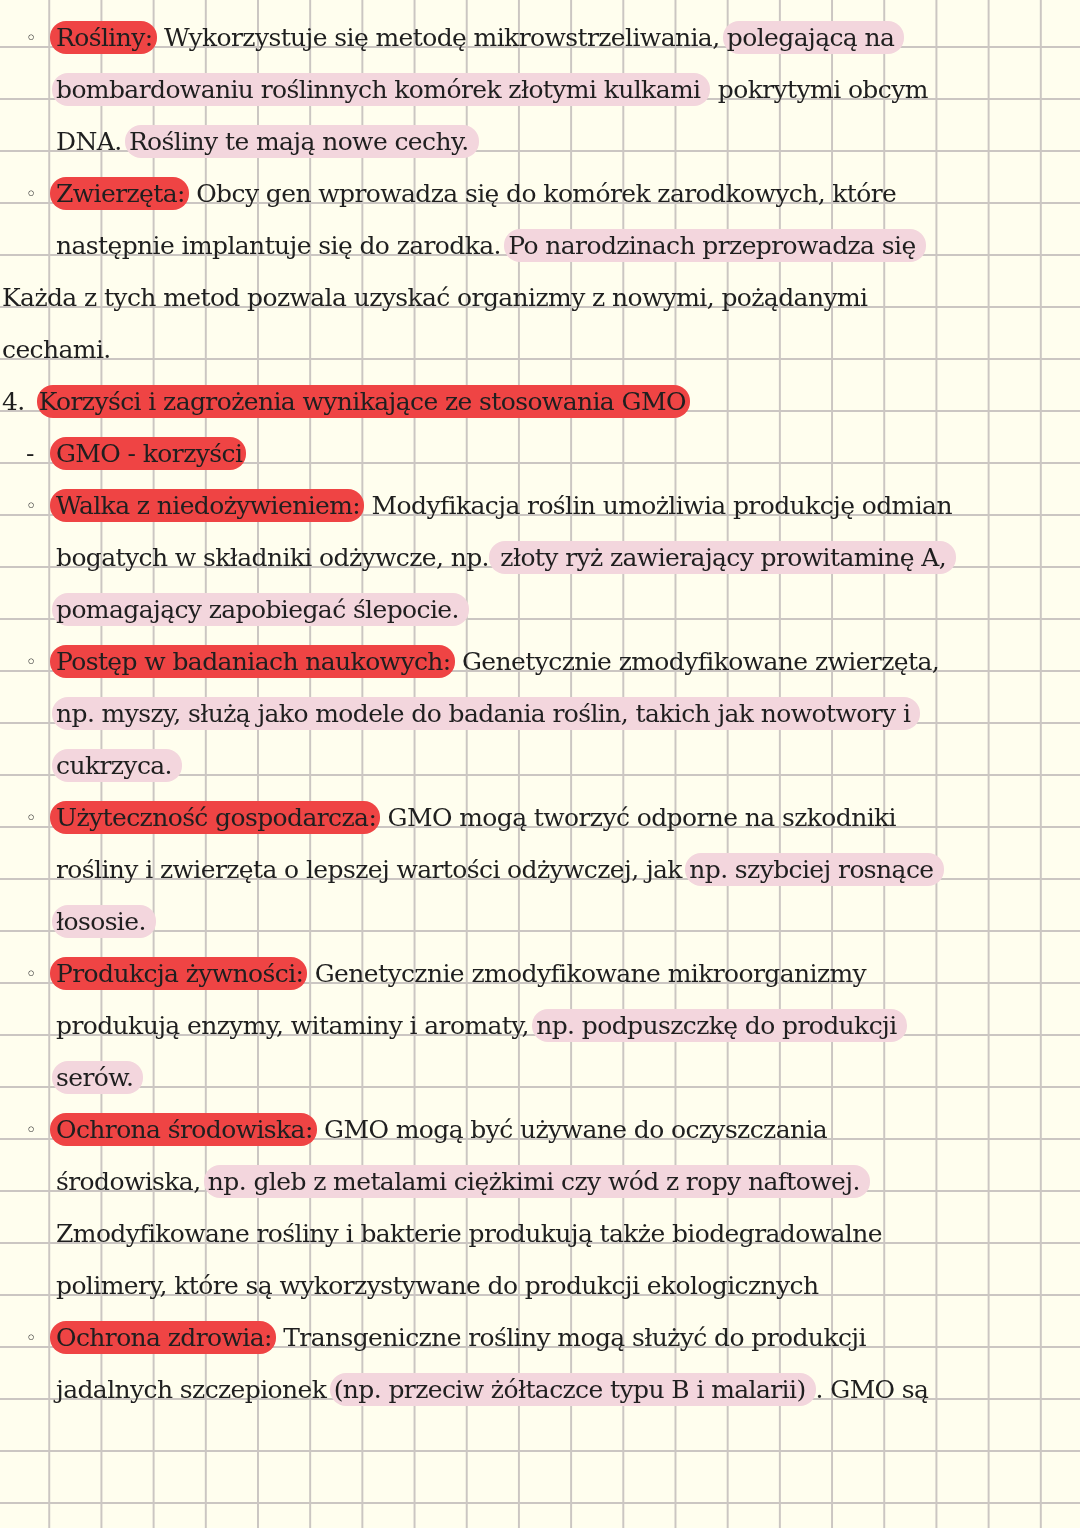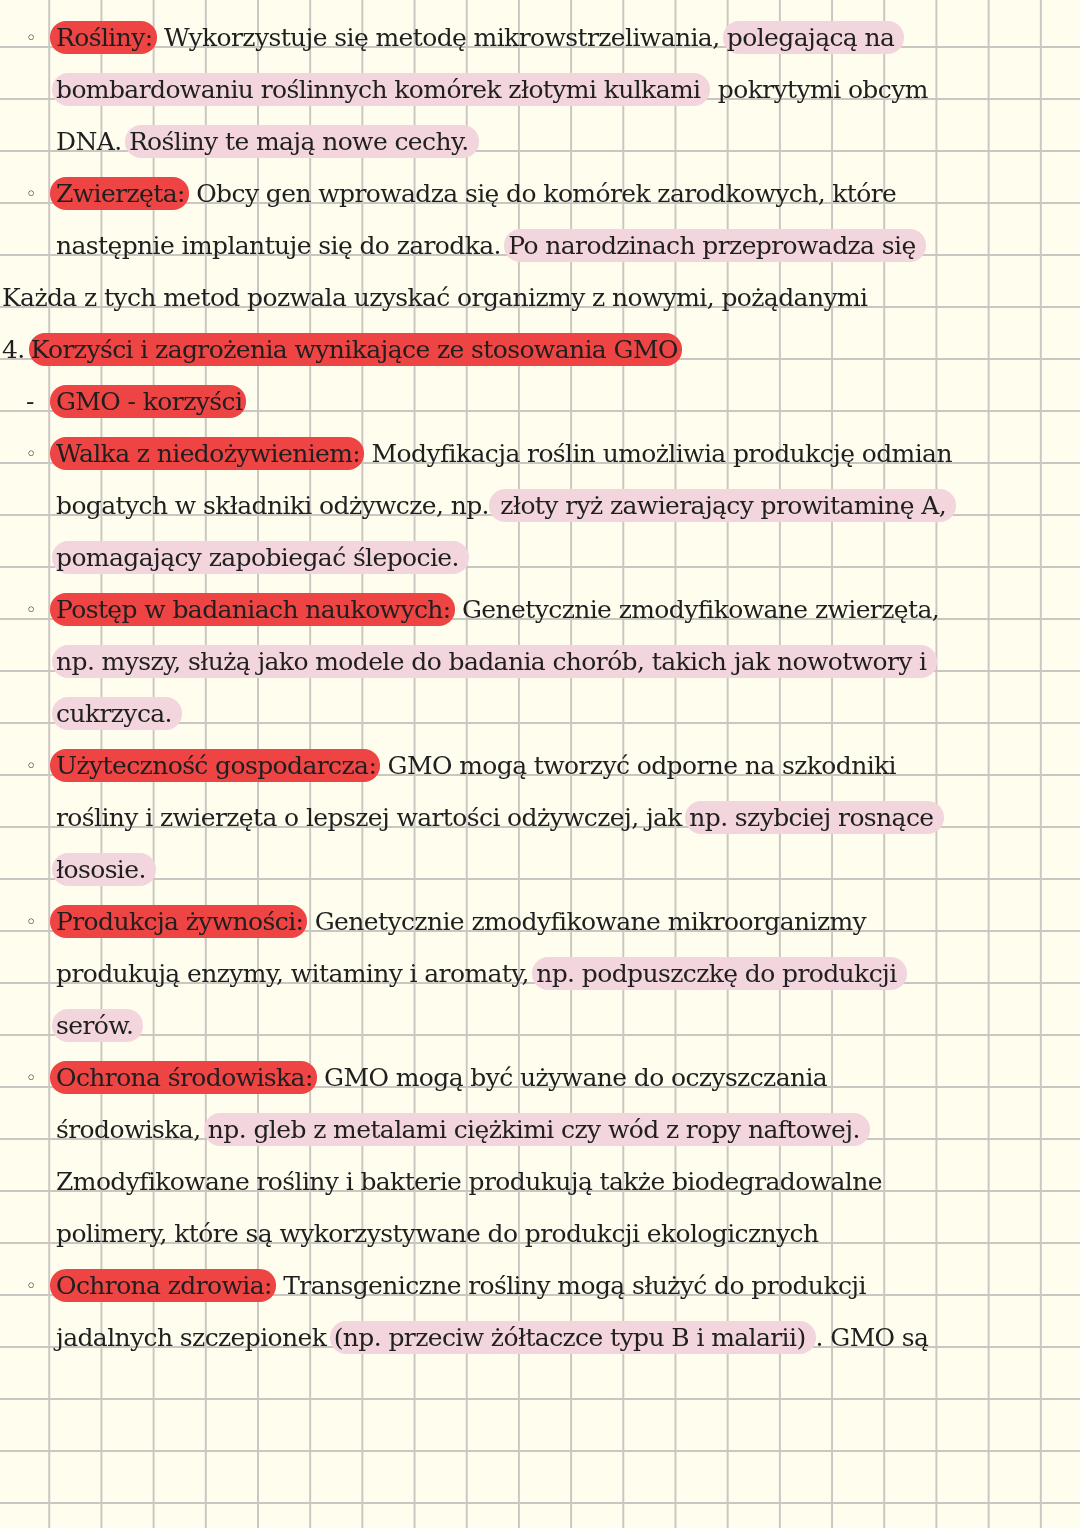--- a/index.html
+++ b/index.html
@@ -47,23 +47,24 @@
 
   <div class="line indent">
     <span class="bullet">◦</span>
     <span class="hb">Zwierzęta:</span><span> Obcy gen wprowadza się do komórek zarodkowych, które</span>
   </div>
   <div class="line indent">
     <span>następnie implantuje się do zarodka. </span><span class="hp">Po narodzinach przeprowadza się</span>
   </div>
 
   <div class="line top">Każda z tych metod pozwala uzyskać organizmy z nowymi, pożądanymi</div>
+  <div class="line top">cechami.</div>
 
   <div class="line top">
-    <span>4.</span><span class="hb" style="margin-left:4px;padding-left:2px;text-align:right;">Korzyści i zagrożenia wynikające ze stosowania GMO</span>
+    <span>4.</span><span class="hb" style="margin-left:12px;padding-left:2px;text-align:right;">Korzyści i zagrożenia wynikające ze stosowania GMO</span>
   </div>
   <div class="line indent">
     <span class="dash">-</span>
     <span class="hb">GMO - korzyści</span>
   </div>
 
   <div class="line indent">
     <span class="bullet">◦</span>
     <span class="hb">Walka z niedożywieniem:</span><span> Modyfikacja roślin umożliwia produkcję odmian</span>
   </div>
@@ -72,21 +73,21 @@
   </div>
   <div class="line indent">
     <span class="hp">pomagający zapobiegać ślepocie.</span>
   </div>
 
   <div class="line indent">
     <span class="bullet">◦</span>
     <span class="hb">Postęp w badaniach naukowych:</span><span> Genetycznie zmodyfikowane zwierzęta,</span>
   </div>
   <div class="line indent">
-    <span class="hp">np. myszy, służą jako modele do badania chorób, takich jak nowotwory i</span>
+    <span class="hp">np. myszy, służą jako modele do badania roślin, takich jak nowotwory i</span>
   </div>
   <div class="line indent">
     <span class="hp">cukrzyca.</span>
   </div>
 
   <div class="line indent">
     <span class="bullet">◦</span>
     <span class="hb">Użyteczność gospodarcza:</span><span> GMO mogą tworzyć odporne na szkodniki</span>
   </div>
   <div class="line indent">

